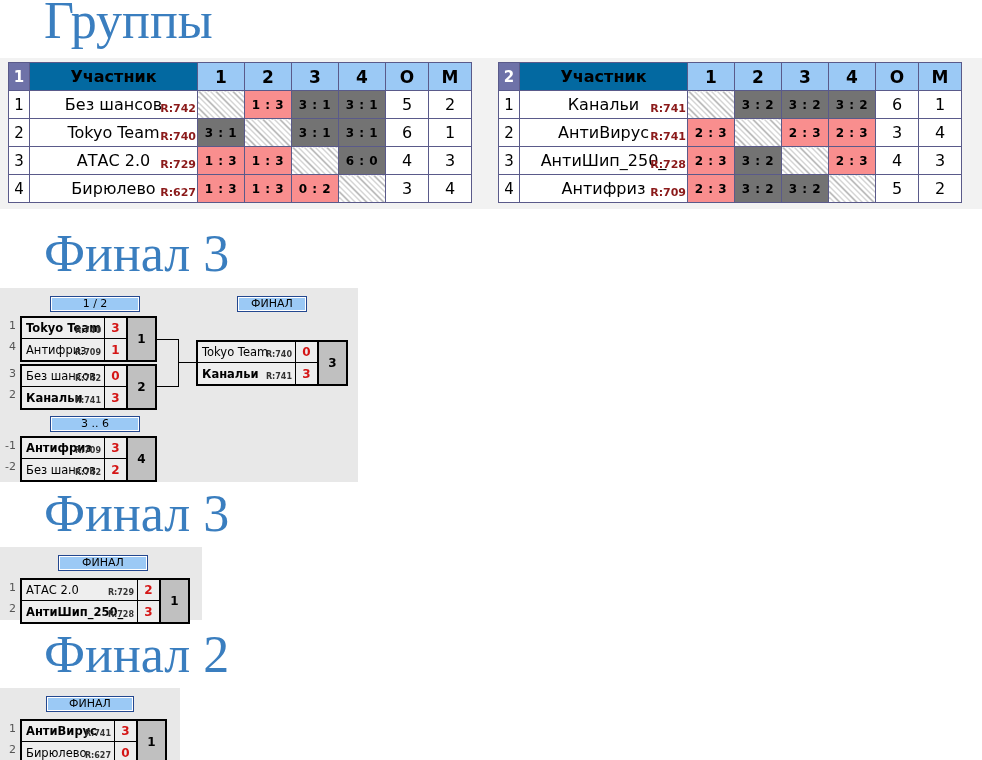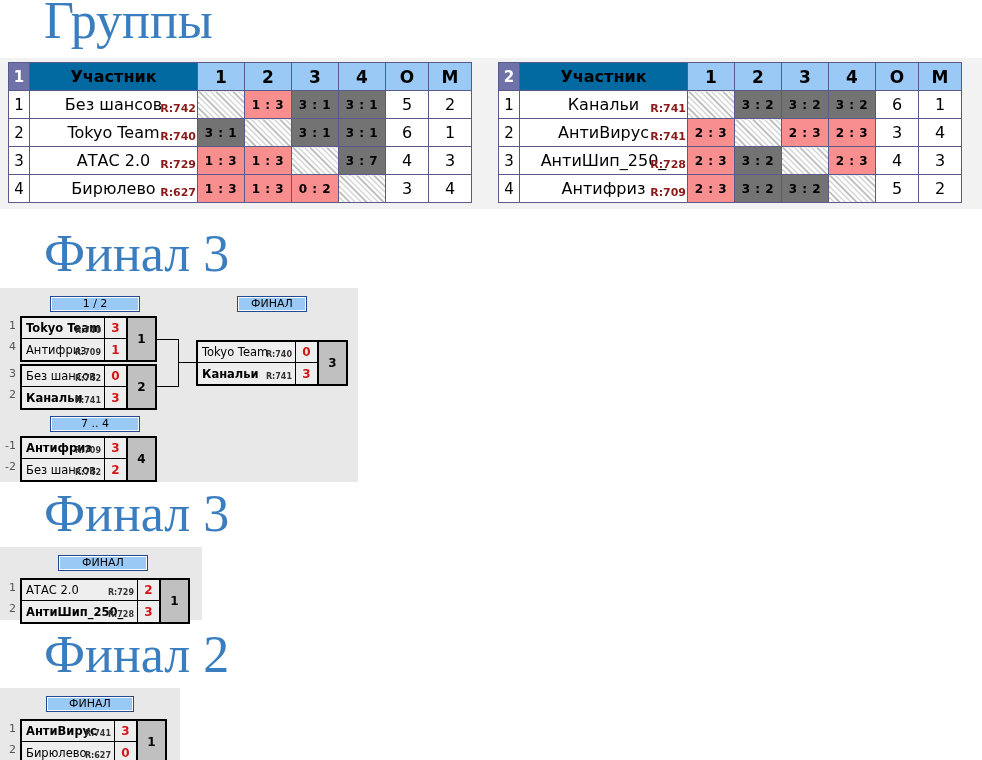--- a/index.html
+++ b/index.html
@@ -153,21 +153,21 @@
             <td class="sc win">3 : 1</td>
             <td class="tot">6</td>
             <td class="tot">1</td>
           </tr>
           <tr>
             <td class="rnum">3</td>
             <td class="pname"><span class="nm">АТАС 2.0</span><span class="rt">R:729</span></td>
             <td class="sc loss">1 : 3</td>
             <td class="sc loss">1 : 3</td>
             <td class="sc self"></td>
-            <td class="sc win">3 : 7</td>
+            <td class="sc win">6 : 0</td>
             <td class="tot">4</td>
             <td class="tot">3</td>
           </tr>
           <tr>
             <td class="rnum">4</td>
             <td class="pname"><span class="nm">Бирюлево</span><span class="rt">R:627</span></td>
             <td class="sc loss">1 : 3</td>
             <td class="sc loss">1 : 3</td>
             <td class="sc loss">0 : 2</td>
             <td class="sc self"></td>
@@ -234,21 +234,21 @@
         </tbody>
       </table>
   </div>
 
   <div class="sec-title" style="left:44px;top:234px;">Финал 3</div>
 
   <div class="br-wrap" style="left:0px;top:288px;width:358px;height:194px;">
 
     <div class="rnd-label" style="left:50px;top:8px;width:90px;">1 / 2</div>
     <div class="rnd-label" style="left:237px;top:8px;width:70px;">ФИНАЛ</div>
-    <div class="rnd-label" style="left:50px;top:128px;width:90px;">7 .. 4</div>
+    <div class="rnd-label" style="left:50px;top:128px;width:90px;">3 .. 6</div>
 
     <div class="m-seed" style="left:0px;top:31px;">1</div>
     <div class="m-seed" style="left:0px;top:52px;">4</div>
     <div class="match" style="left:20px;top:28px;width:137px;height:46px;">
       <div class="m-left" style="width:104px;">
         <div class="m-row top">
           <div class="m-name winner">
             <span>Tokyo Team</span>
             <span class="r">R:740</span>
           </div>

